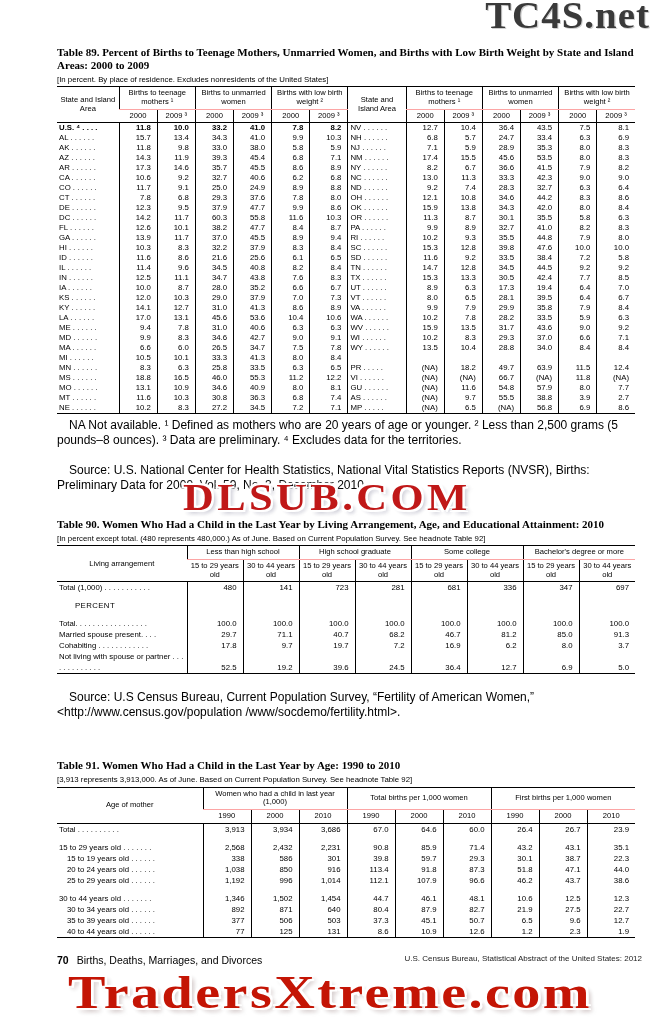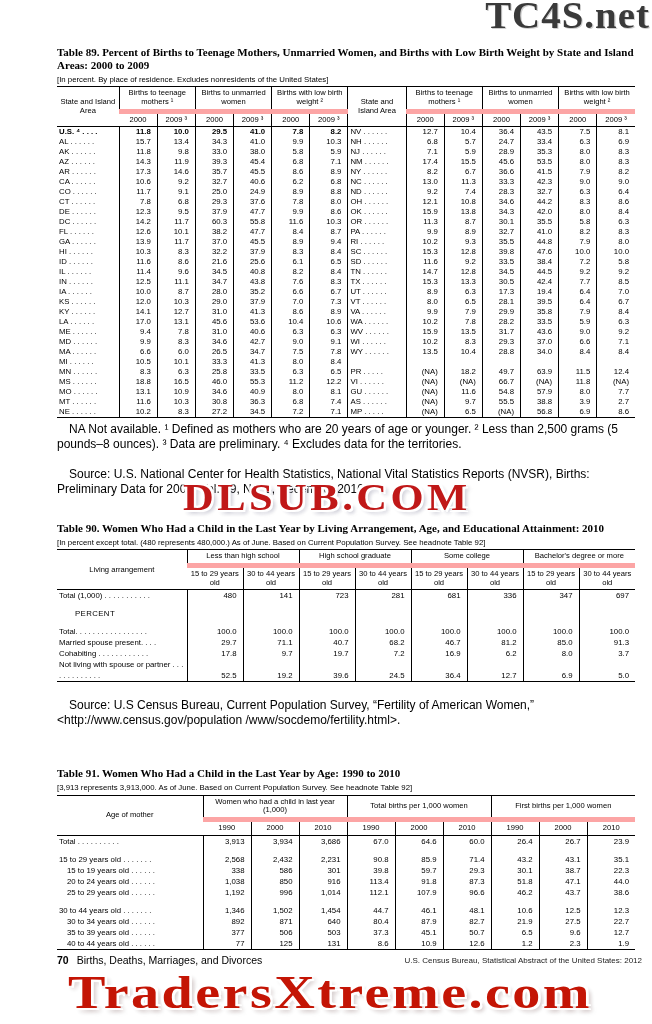--- a/index.html
+++ b/index.html
@@ -20,21 +20,21 @@
     border-collapse:collapse;table-layout:fixed;width:578px;
     border-top:1px solid #000;border-bottom:1px solid #000;
     font-size:7.8px;
   }
   .stat th,.stat td{border-left:1px solid #000}
   .stat th:first-child,.stat td:first-child{border-left:none}
   .stat th{
     font-weight:normal;text-align:center;vertical-align:middle;
     padding:2px 2px;line-height:1.15;font-size:7.6px;
   }
-  .stat thead th.grp{border-bottom:5px solid #fca5a5}
+  .stat thead th.grp{border-bottom:1px solid #fca5a5}
   .stat thead tr.sub-row th{border-bottom:1px solid #000}
   .stat thead th.stub-h{border-bottom:1px solid #000}
   .stat td{
     padding:0 3px;height:10px;line-height:10px;
     overflow:hidden;vertical-align:bottom;
   }
   .t90 td,.t91 td{height:11px;line-height:11px}
   .stat td.num{text-align:right;padding-right:6px;white-space:nowrap}
   .stat td.stub{text-align:left;padding-left:2px;white-space:normal}
   tr.bold td{font-weight:normal}
@@ -50,21 +50,21 @@
   }
   .footnote{margin-top:4px}
   .source{margin-top:16px}
 
   .sect{margin:0}
   .sect-90{margin-top:26px}
   .sect-91{margin-top:40px}
 
   .page-footer{
     position:absolute;left:57px;right:10px;top:954px;
-    display:flex;justify-content:space-between;align-items:center;
+    display:flex;justify-content:space-between;align-items:flex-start;
   }
   .footer-left{font-size:10.5px}
   .footer-left .pageno{font-weight:bold;margin-right:8px}
   .footer-right{font-size:8px;color:#222}
 
   .wm{
     position:absolute;font-family:"Liberation Serif",serif;font-weight:bold;
     z-index:30;pointer-events:none;white-space:nowrap;
   }
   .wm-top{
@@ -126,21 +126,21 @@
           <th>2009 ³</th>
           <th>2000</th>
           <th>2009 ³</th>
         </tr>
       </thead>
       <tbody>
           <tr class="bold7">
             <td class="stub">U.S. ⁴ . . . .</td>
             <td class="num">11.8</td>
             <td class="num">10.0</td>
-            <td class="num">29.5</td>
+            <td class="num">33.2</td>
             <td class="num">41.0</td>
             <td class="num">7.8</td>
             <td class="num">8.2</td>
             <td class="stub">NV . . . . . .</td>
             <td class="num">12.7</td>
             <td class="num">10.4</td>
             <td class="num">36.4</td>
             <td class="num">43.5</td>
             <td class="num">7.5</td>
             <td class="num">8.1</td>

